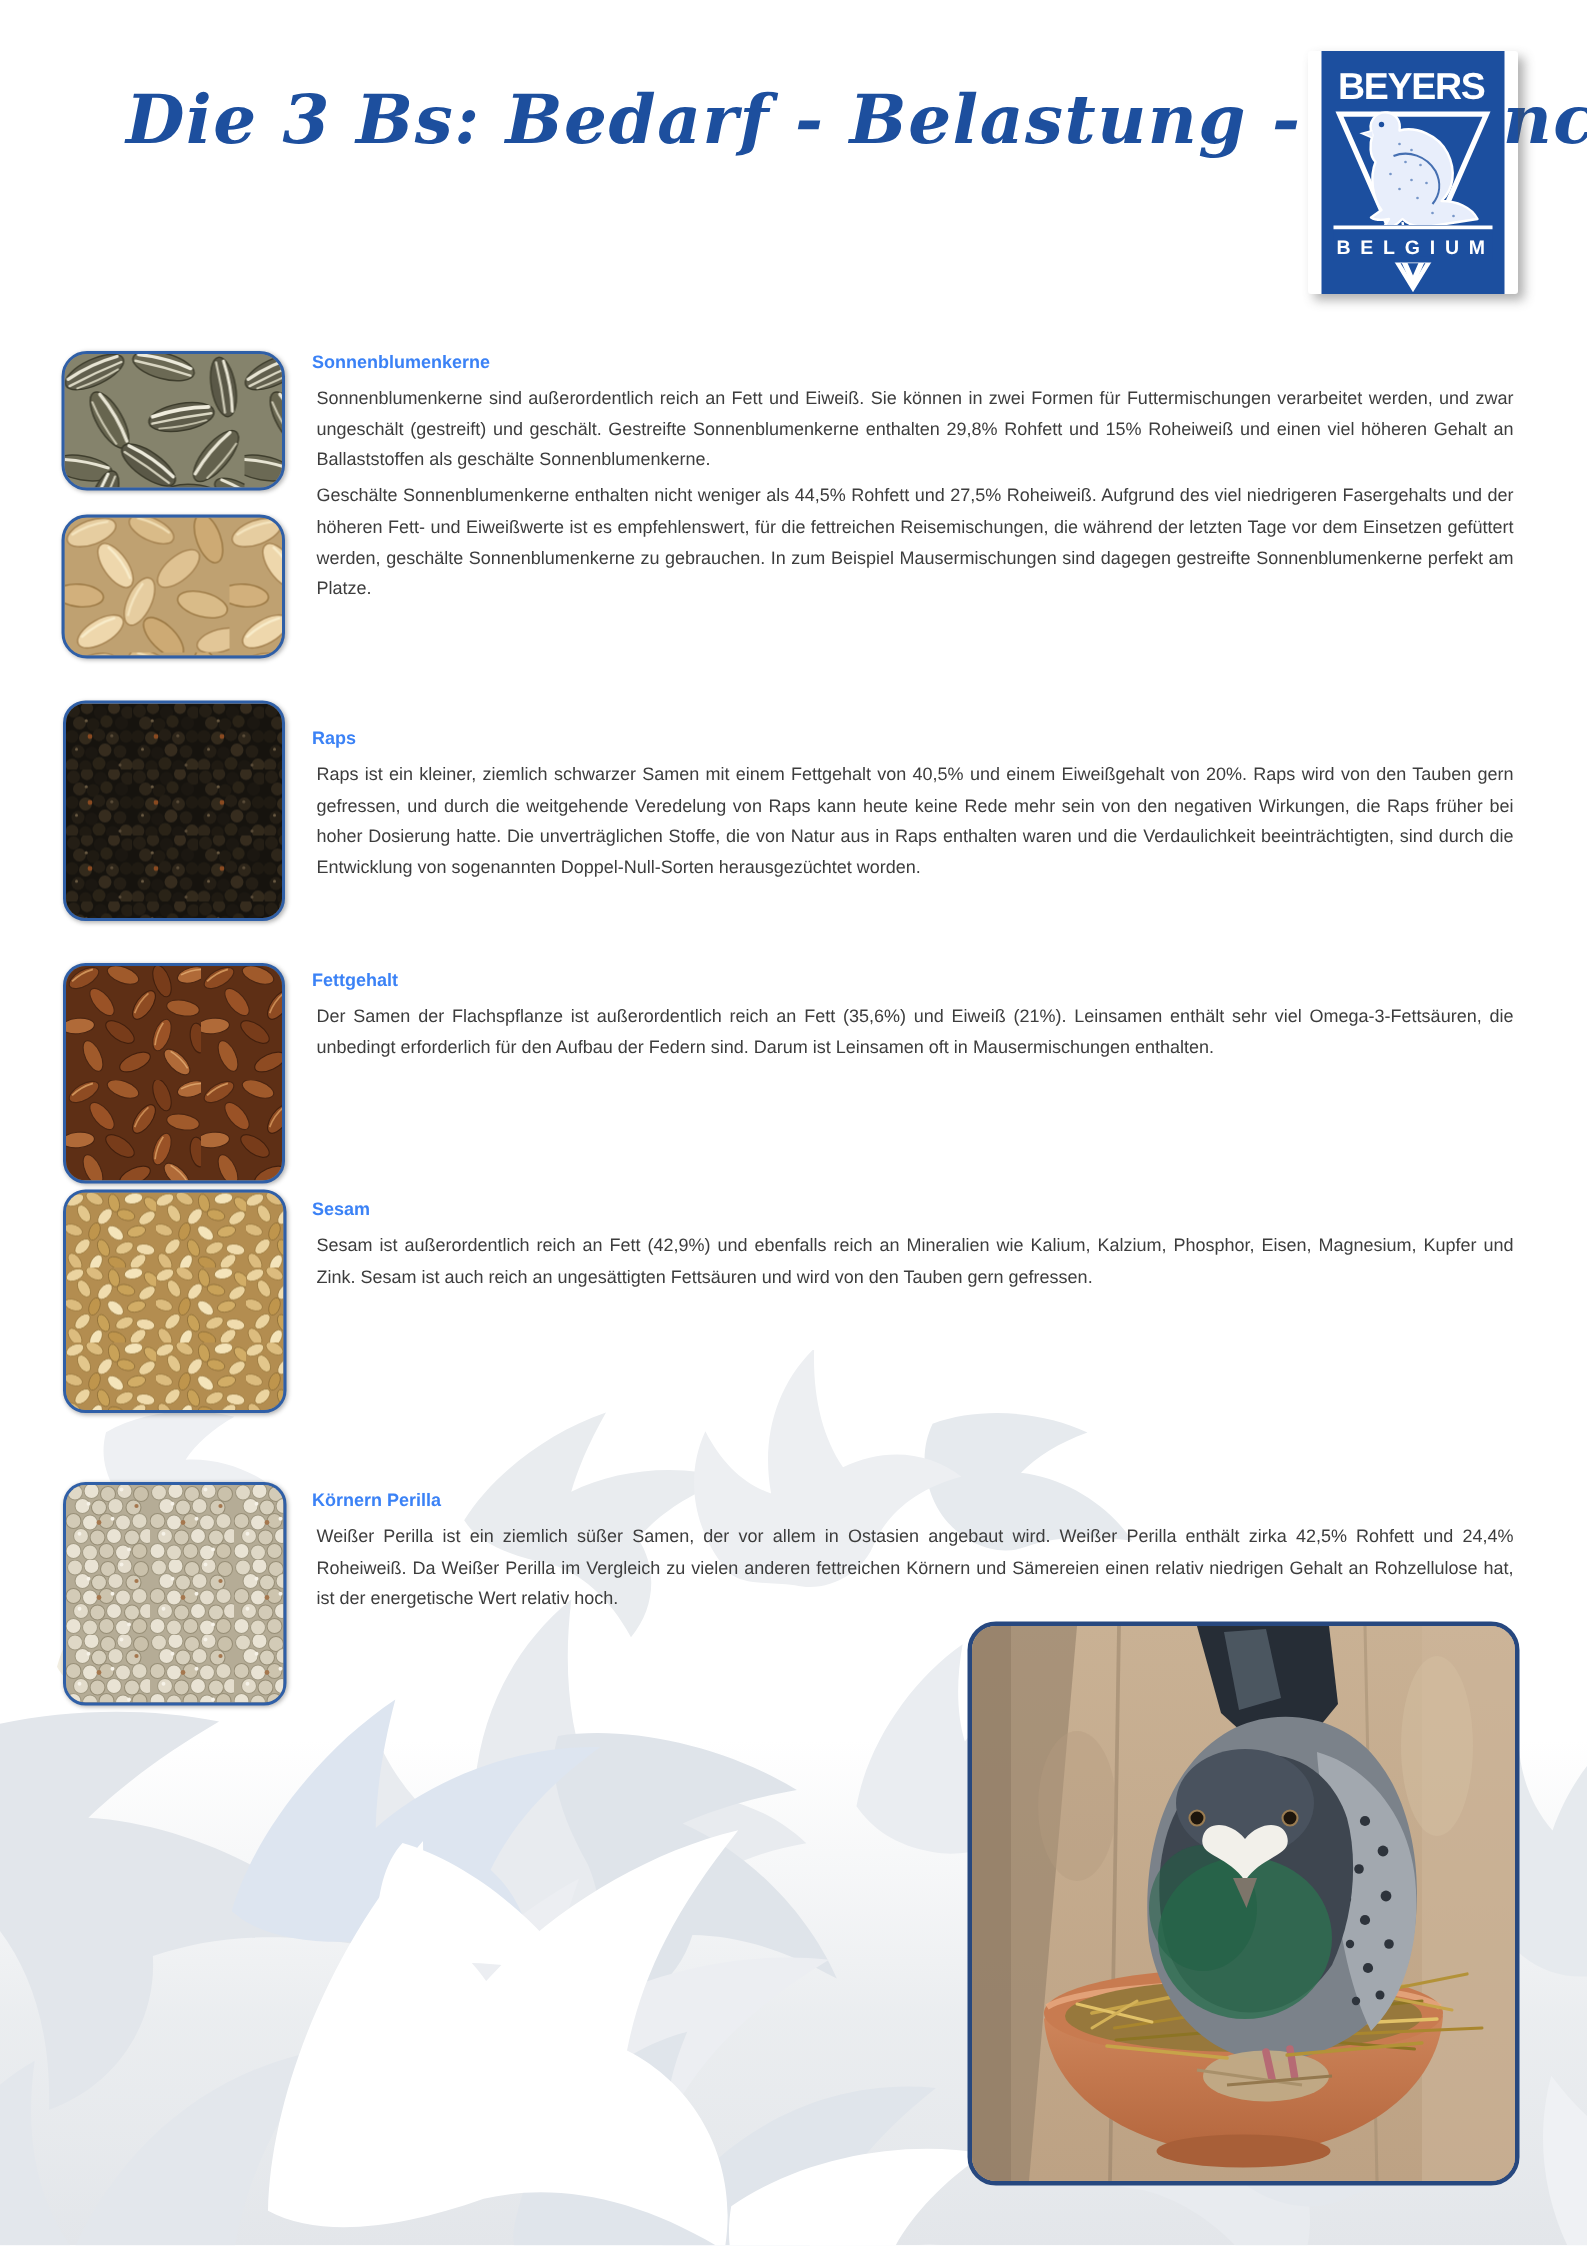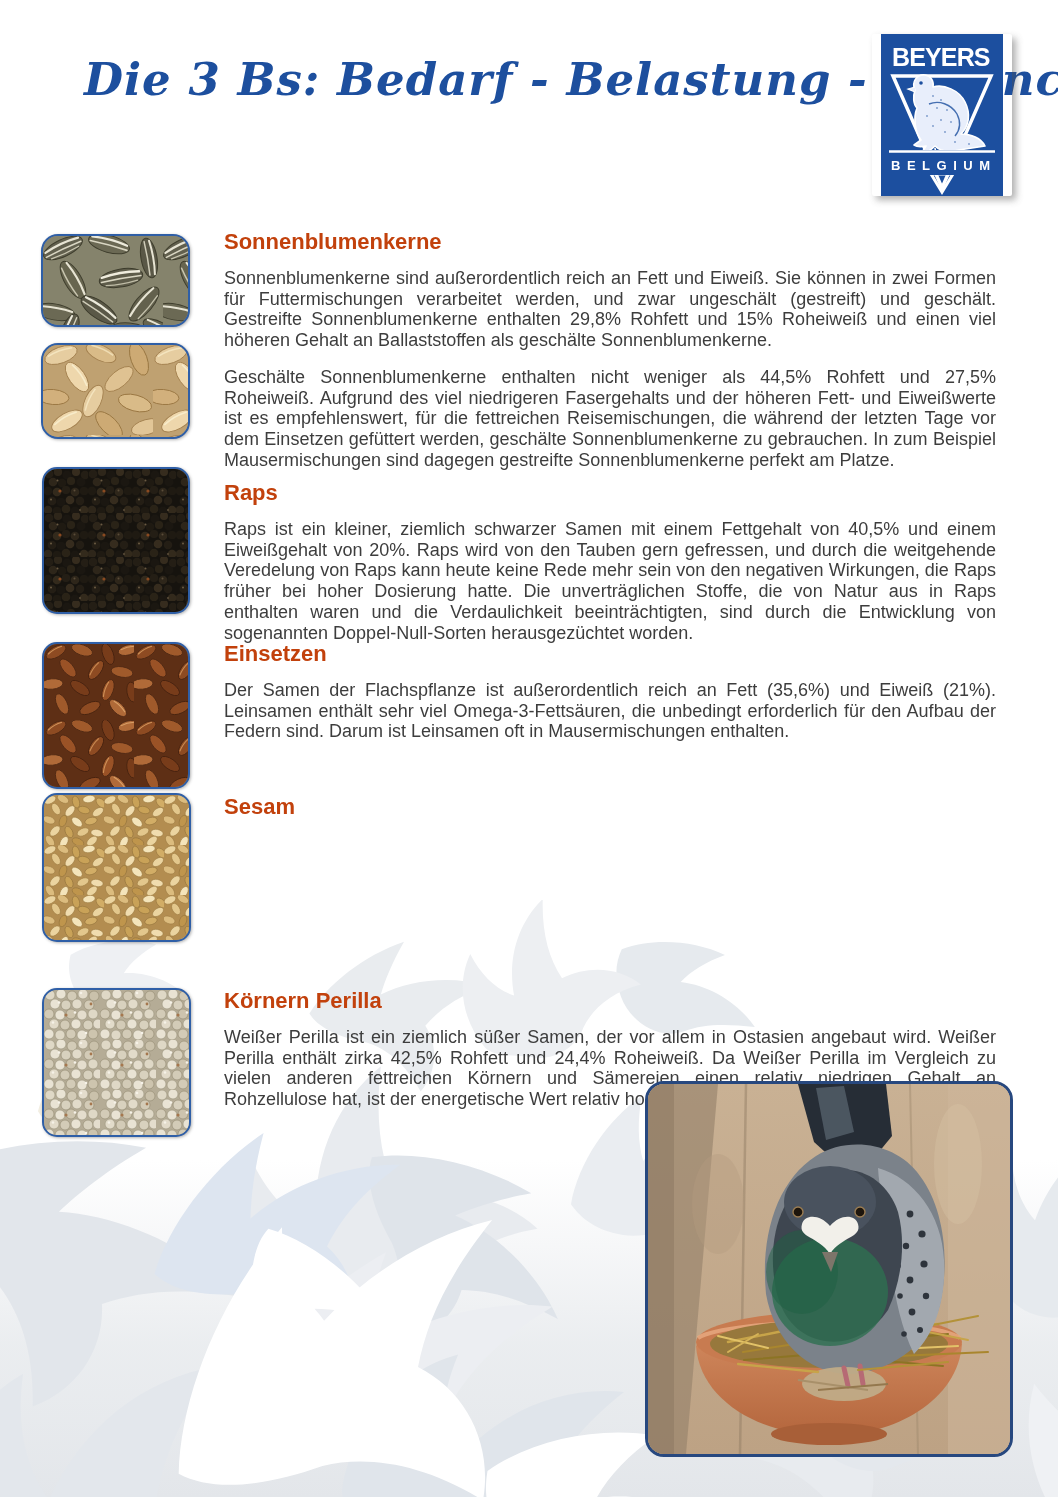--- a/index.html
+++ b/index.html
@@ -23,24 +23,24 @@
   
   .sec{position:absolute;left:0;width:1058px;z-index:2;}
   .thumb{
     position:absolute;border:2px solid #2f5fa7;border-radius:15px;
     overflow:hidden;box-shadow:1px 1px 3px rgba(40,40,40,.35);background:#888;
   }
   .thumb svg{display:block;width:100%;height:100%;}
   .thumb.wide{border-radius:17px;}
   .sectext{position:absolute;left:208px;width:804px;}
   .sectext h2{
-    margin:0 0 3px 16px;font-size:22px;line-height:21px;font-weight:bold;color:#c2410c;
+    margin:0 0 3px 0;font-size:12px;line-height:21px;font-weight:bold;color:#3b82f6;
   }
   .sectext p{
-    margin:16px;font-size:18px;line-height:20.7px;color:#3d3d3d;
+    margin:3px;font-size:12px;line-height:20.7px;color:#3d3d3d;
     text-align:justify;
   }
   
   .photo{
     position:absolute;left:645px;top:1081px;width:362px;height:370px;
     border:3px solid #27487f;border-radius:19px;overflow:hidden;z-index:2;
     background:#c2a98f;
   }
   .photo svg{display:block;width:100%;height:100%;}
   
@@ -459,33 +459,34 @@
     </div>
   </section>
 
   <section class="sec" style="top:640px;height:160px;">
     <div class="thumb" style="left:42px;top:2px;width:144px;height:143px;">
       <svg viewBox="0 0 144 143" preserveAspectRatio="none">
           <rect width="144" height="143" fill="url(#pat-leinsamen)"></rect>
         </svg>
     </div>
     <div class="sectext" style="top:3px;">
-      <h2>Einsetzen</h2>
+      <h2>Fettgehalt</h2>
       <p>Der Samen der Flachspflanze ist außerordentlich reich an Fett (35,6%) und Eiweiß (21%). Leinsamen enthält sehr viel Omega-3-Fettsäuren, die unbedingt erforderlich für den Aufbau der Federn sind. Darum ist Leinsamen oft in Mausermischungen enthalten.</p>
     </div>
   </section>
 
   <section class="sec" style="top:792px;height:160px;">
     <div class="thumb" style="left:42px;top:1px;width:145px;height:145px;">
       <svg viewBox="0 0 145 145" preserveAspectRatio="none">
           <rect width="145" height="145" fill="url(#pat-sesam)"></rect>
         </svg>
     </div>
     <div class="sectext" style="top:4px;">
       <h2>Sesam</h2>
+      <p>Sesam ist außerordentlich reich an Fett (42,9%) und ebenfalls reich an Mineralien wie Kalium, Kalzium, Phosphor, Eisen, Magnesium, Kupfer und Zink. Sesam ist auch reich an ungesättigten Fettsäuren und wird von den Tauben gern gefressen.</p>
     </div>
   </section>
 
   <section class="sec" style="top:986px;height:160px;">
     <div class="thumb" style="left:42px;top:2px;width:145px;height:145px;">
       <svg viewBox="0 0 145 145" preserveAspectRatio="none">
           <rect width="145" height="145" fill="url(#pat-perilla)"></rect>
         </svg>
     </div>
     <div class="sectext" style="top:4px;">

